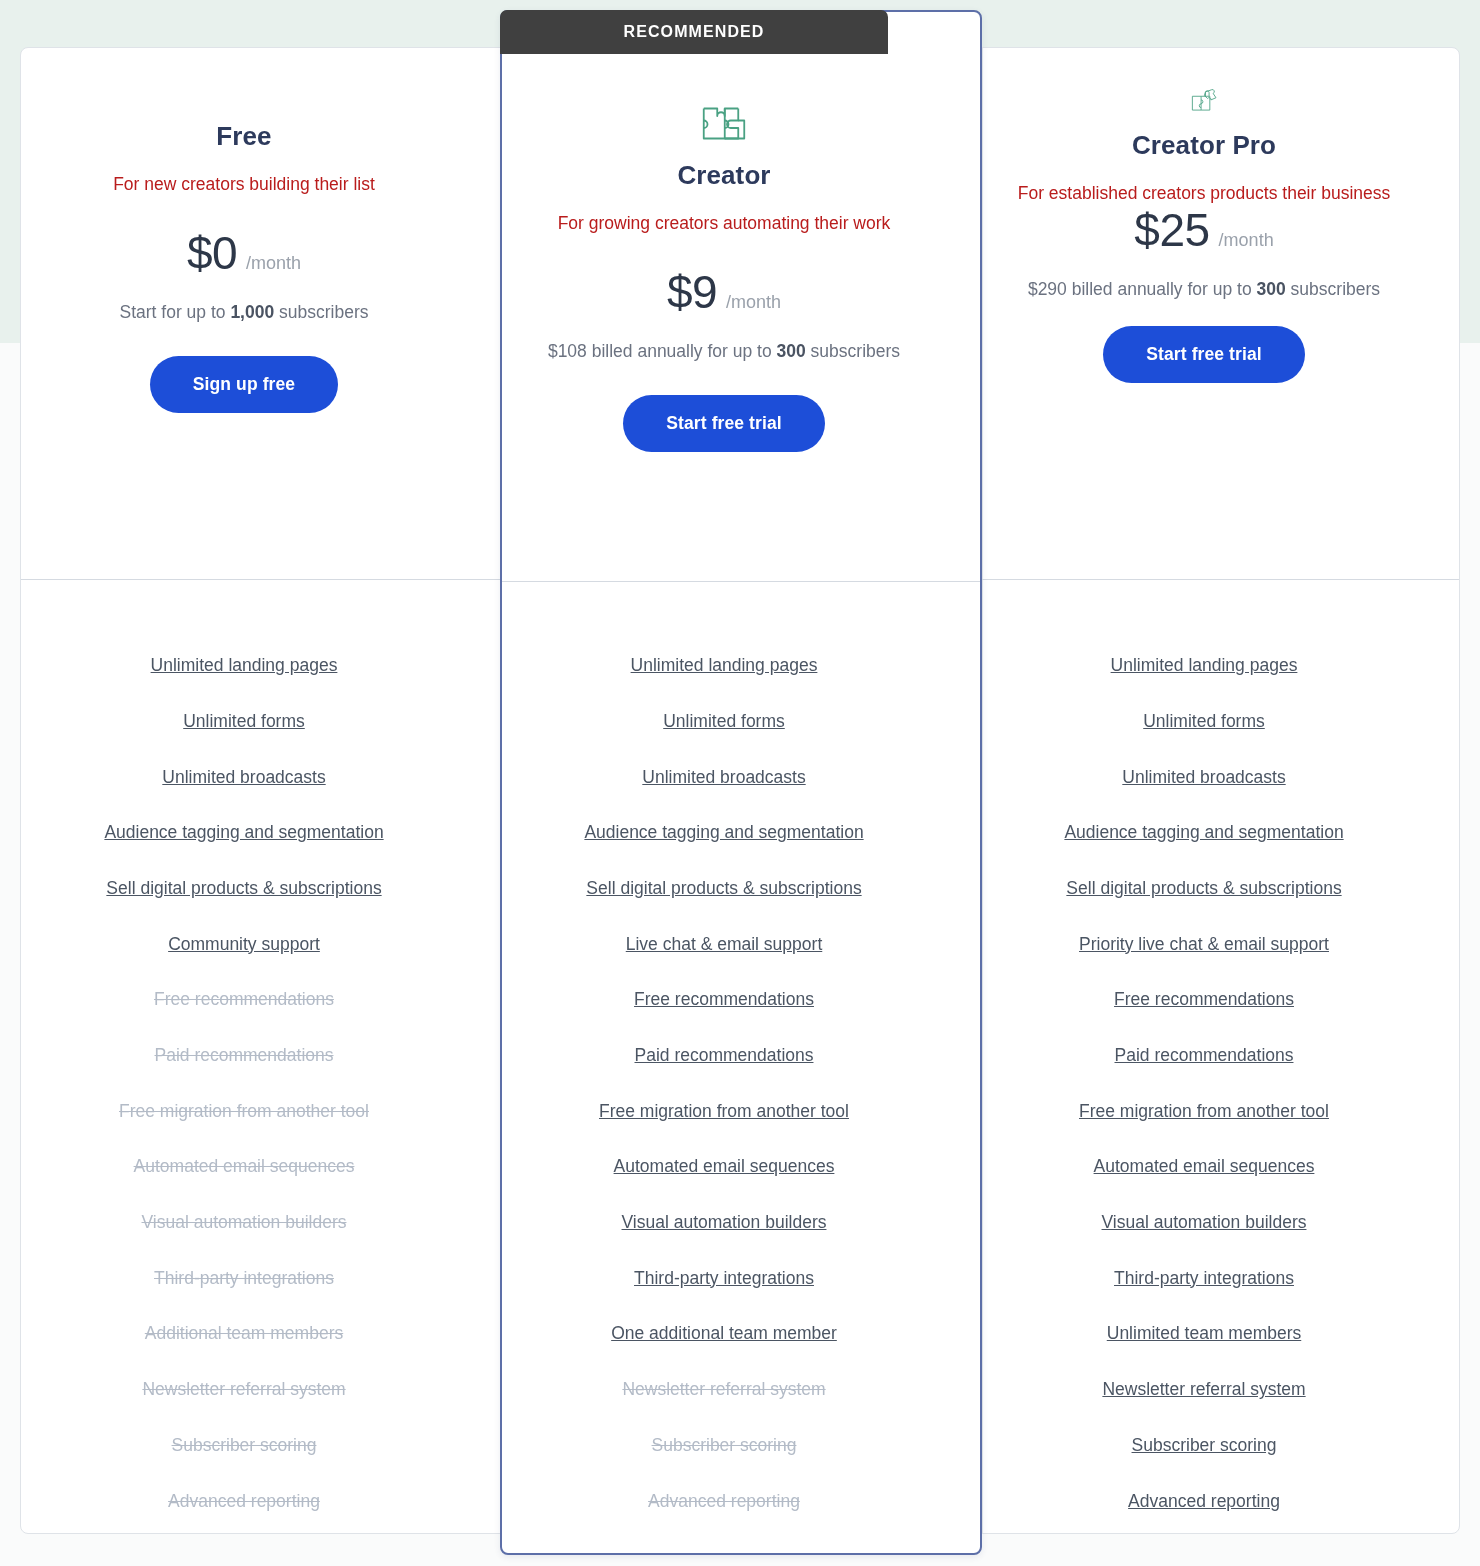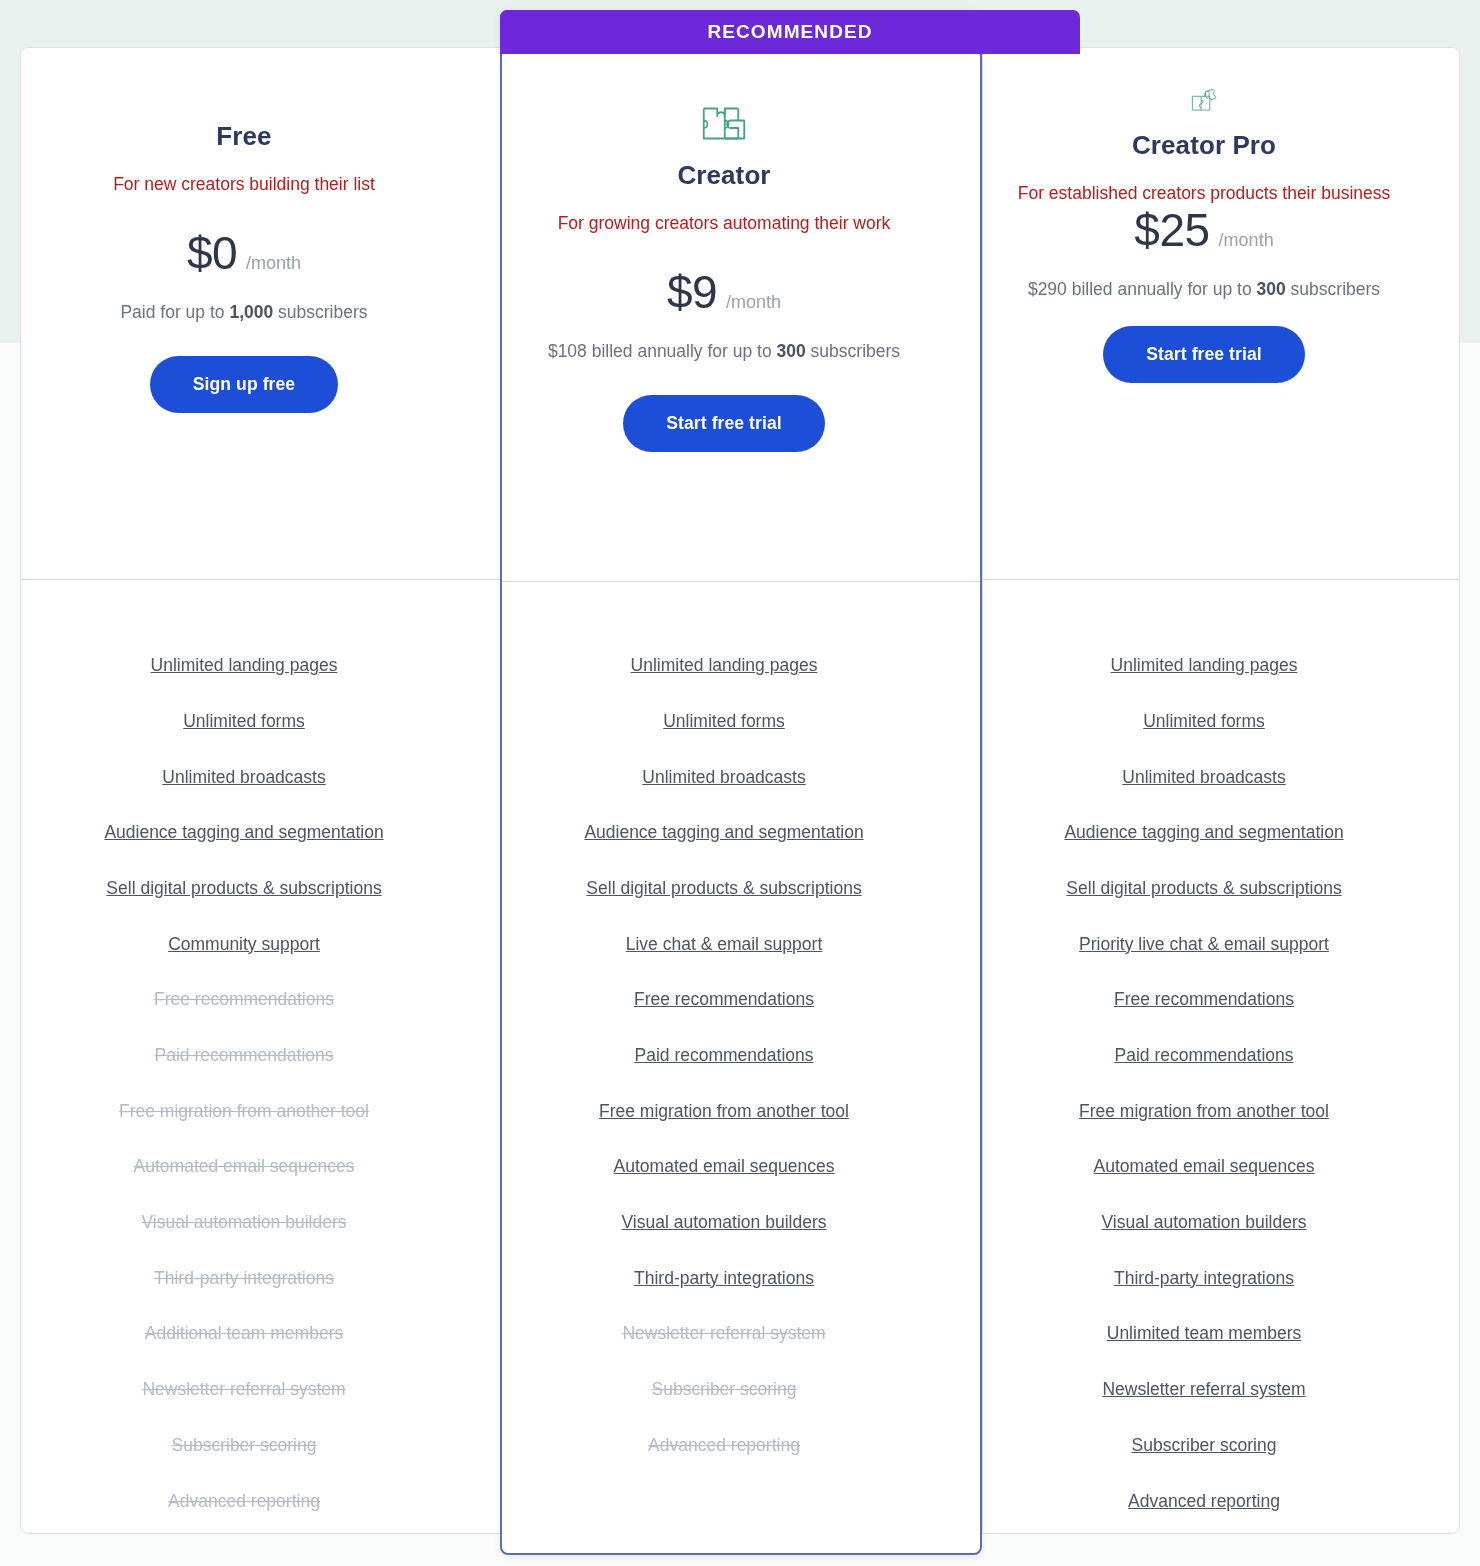--- a/index.html
+++ b/index.html
@@ -92,26 +92,26 @@
     height: 1545px;
     border: 2px solid #5d6fa8;
     border-radius: 8px;
     background: #ffffff;
     box-shadow: 0 2px 6px rgba(60,72,120,0.10);
   }
   .ribbon {
     position: absolute;
     left: -2px;
     top: -2px;
-    width: 580px;
+    width: 388px;
     height: 44px;
-    background: #6d28d9;
+    background: #404040;
     border-radius: 7px 7px 0 0;
     color: #ffffff;
-    font-size: 19px;
+    font-size: 16px;
     font-weight: bold;
     letter-spacing: 1.1px;
     display: flex;
     align-items: center;
     justify-content: center;
   }
   .highlight-divider {
     position: absolute;
     left: 0;
     top: 569px;
@@ -246,21 +246,21 @@
           <path d="M32 14 V4 a5 5 0 0 1 11 0 V14 H58 V48 H32" stroke="#4aa183" stroke-width="2.4" stroke-linejoin="round" fill="none"></path>
           <path d="M32 25 a5 5 0 0 1 0 11" stroke="#4aa183" stroke-width="2.4" stroke-linejoin="round" fill="none"></path>
         </svg>
         <div class="plan-name">Free</div>
         <div class="plan-desc">For new creators building their list</div>
         <div class="price-row">
           <span class="price-amount">$0</span>
           <span class="price-period">/month</span>
         </div>
         <div class="billing-note">
-          <span>Paid for up to </span><b>1,000</b><span> subscribers</span>
+          <span>Start for up to </span><b>1,000</b><span> subscribers</span>
         </div>
         <div class="cta-wrap">
           <button class="cta">Sign up free</button>
         </div>
       </div>
       <ul class="features">
           <li class="feature">Unlimited landing pages</li>
           <li class="feature">Unlimited forms</li>
           <li class="feature">Unlimited broadcasts</li>
           <li class="feature">Audience tagging and segmentation</li>
@@ -308,20 +308,21 @@
           <li class="feature">Unlimited broadcasts</li>
           <li class="feature">Audience tagging and segmentation</li>
           <li class="feature">Sell digital products &amp; subscriptions</li>
           <li class="feature">Live chat &amp; email support</li>
           <li class="feature">Free recommendations</li>
           <li class="feature">Paid recommendations</li>
           <li class="feature">Free migration from another tool</li>
           <li class="feature">Automated email sequences</li>
           <li class="feature">Visual automation builders</li>
           <li class="feature">Third-party integrations</li>
+          <li class="feature">One additional team member</li>
           <li class="feature excluded">Newsletter referral system</li>
           <li class="feature excluded">Subscriber scoring</li>
           <li class="feature excluded">Advanced reporting</li>
         </ul>
     </div>
 
     <div class="col pro">
       <div class="head-zone">
         <svg class="plan-icon" width="76" height="66" viewBox="0 0 76 66" fill="none">
           <path d="M6 20 H30 V58 H6 Z" stroke="#4aa183" stroke-width="2.4" stroke-linejoin="round" fill="none"></path>

